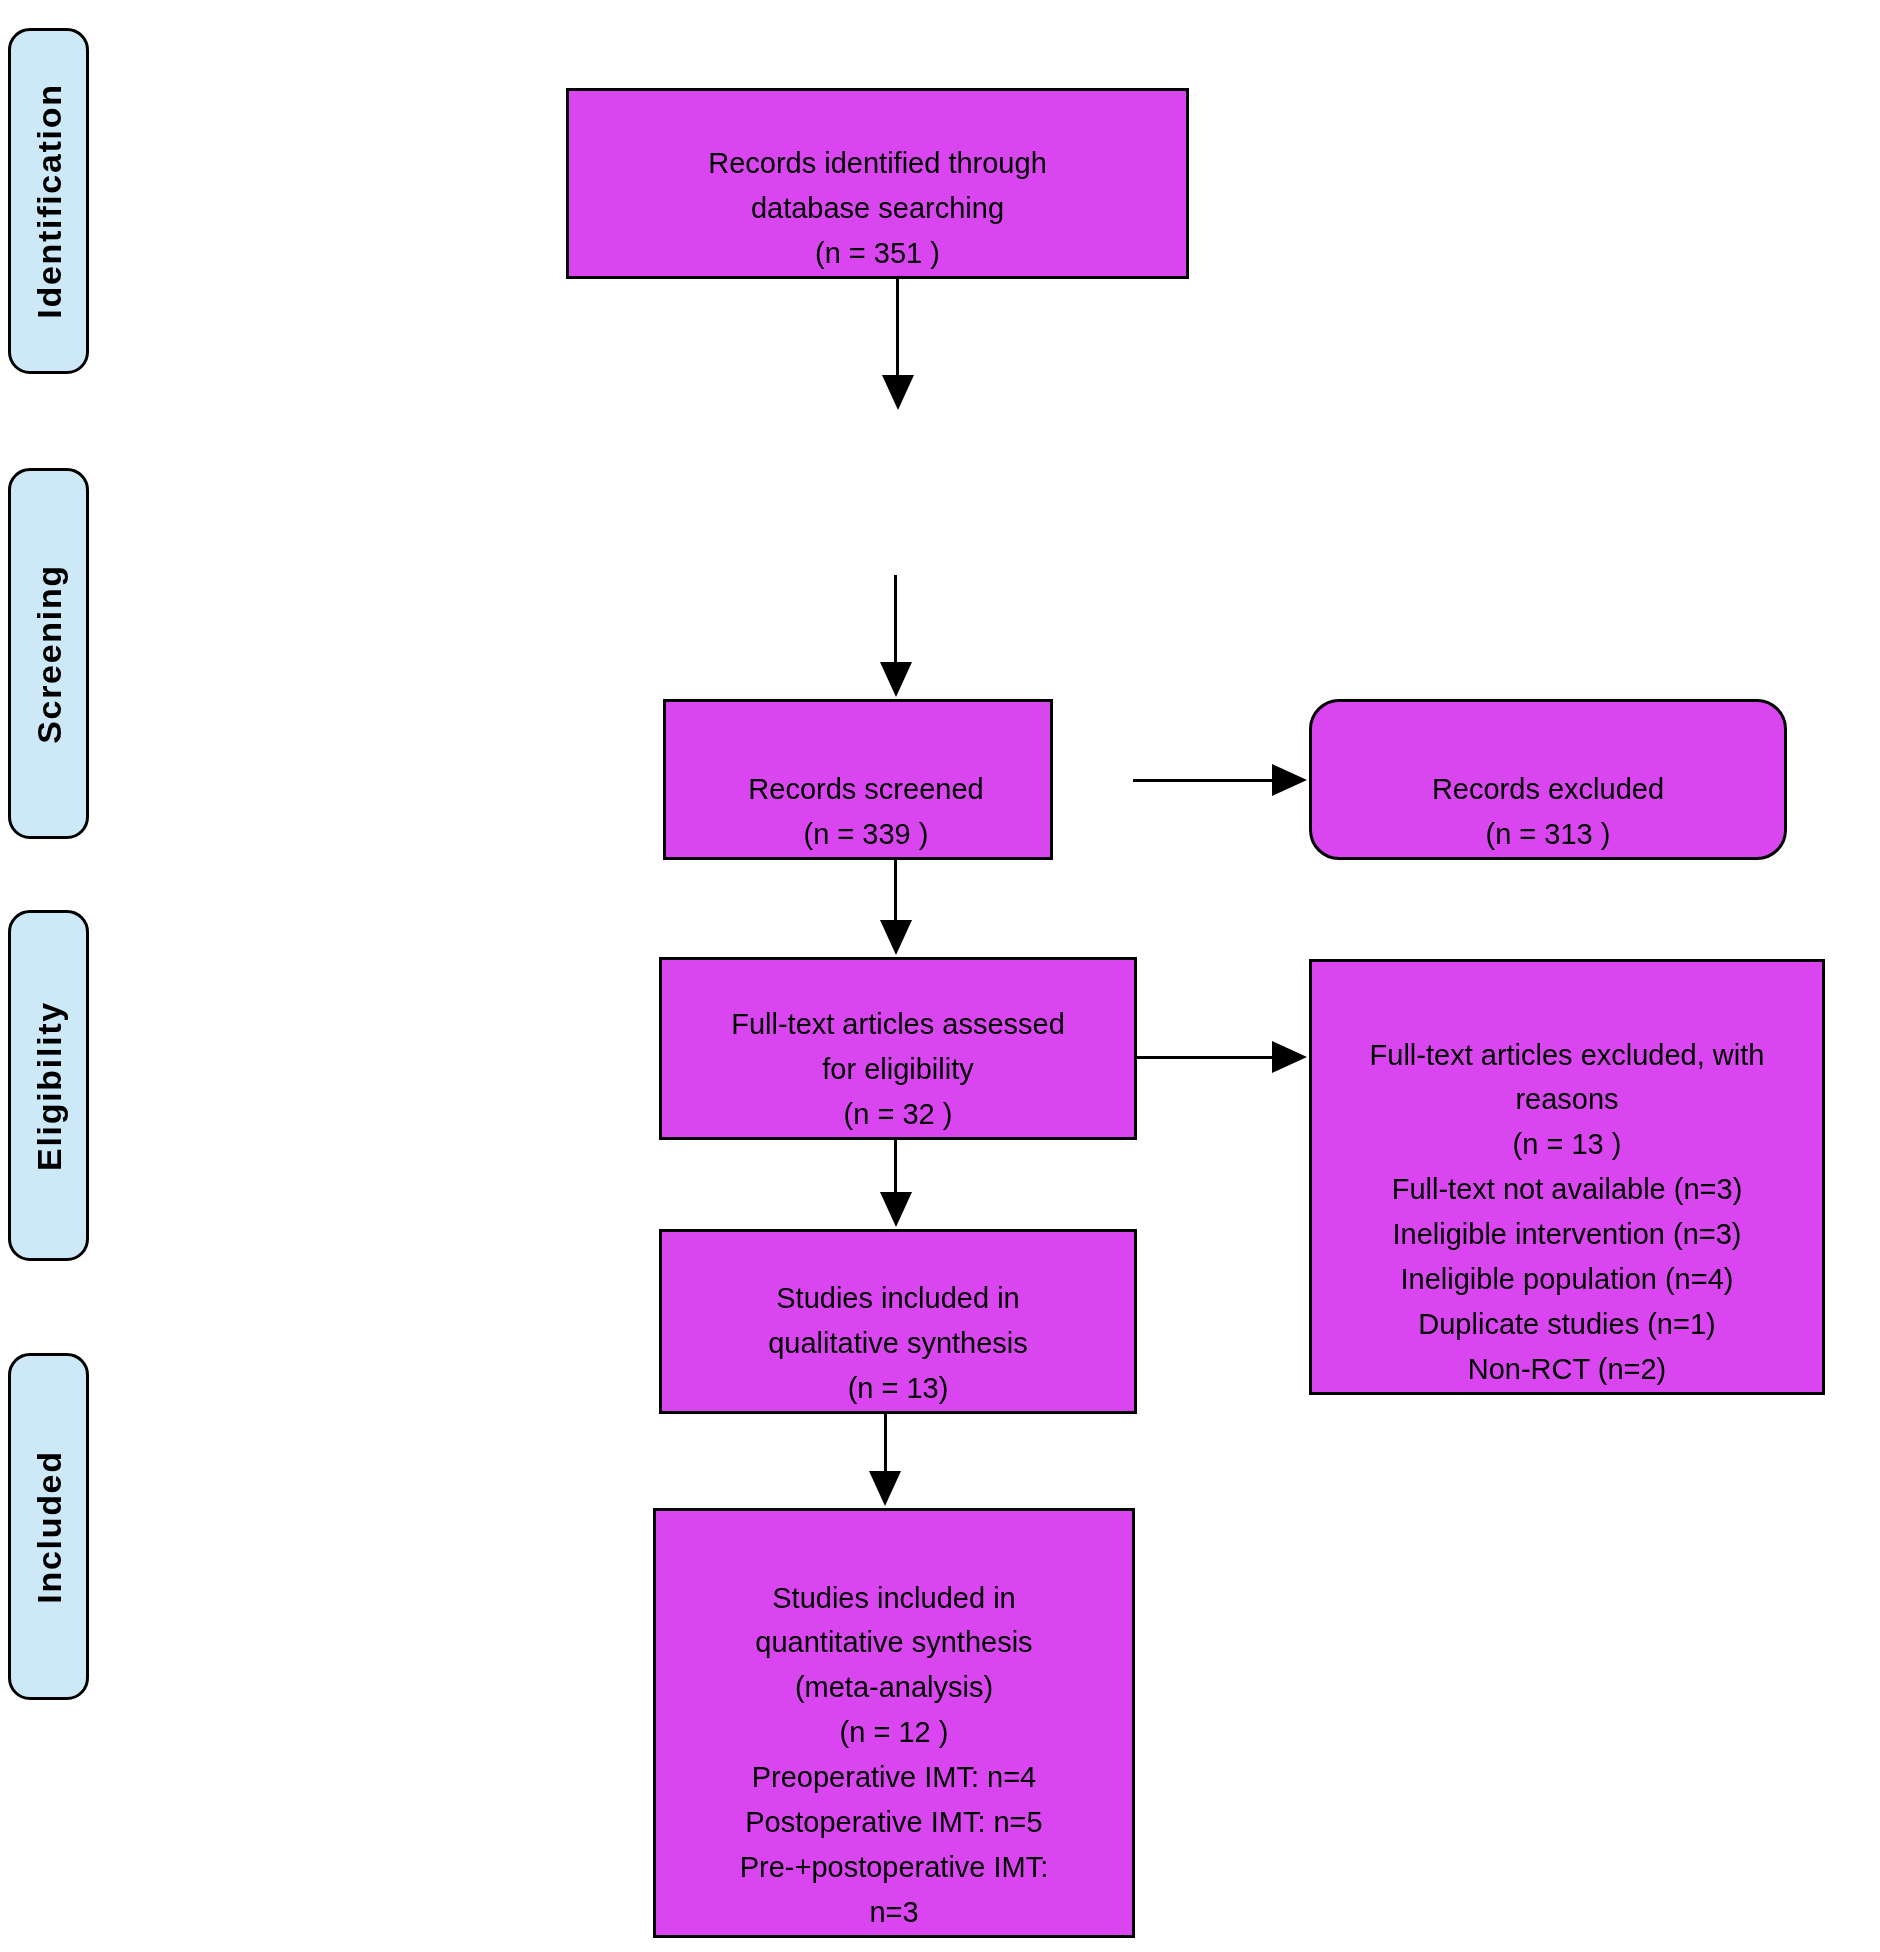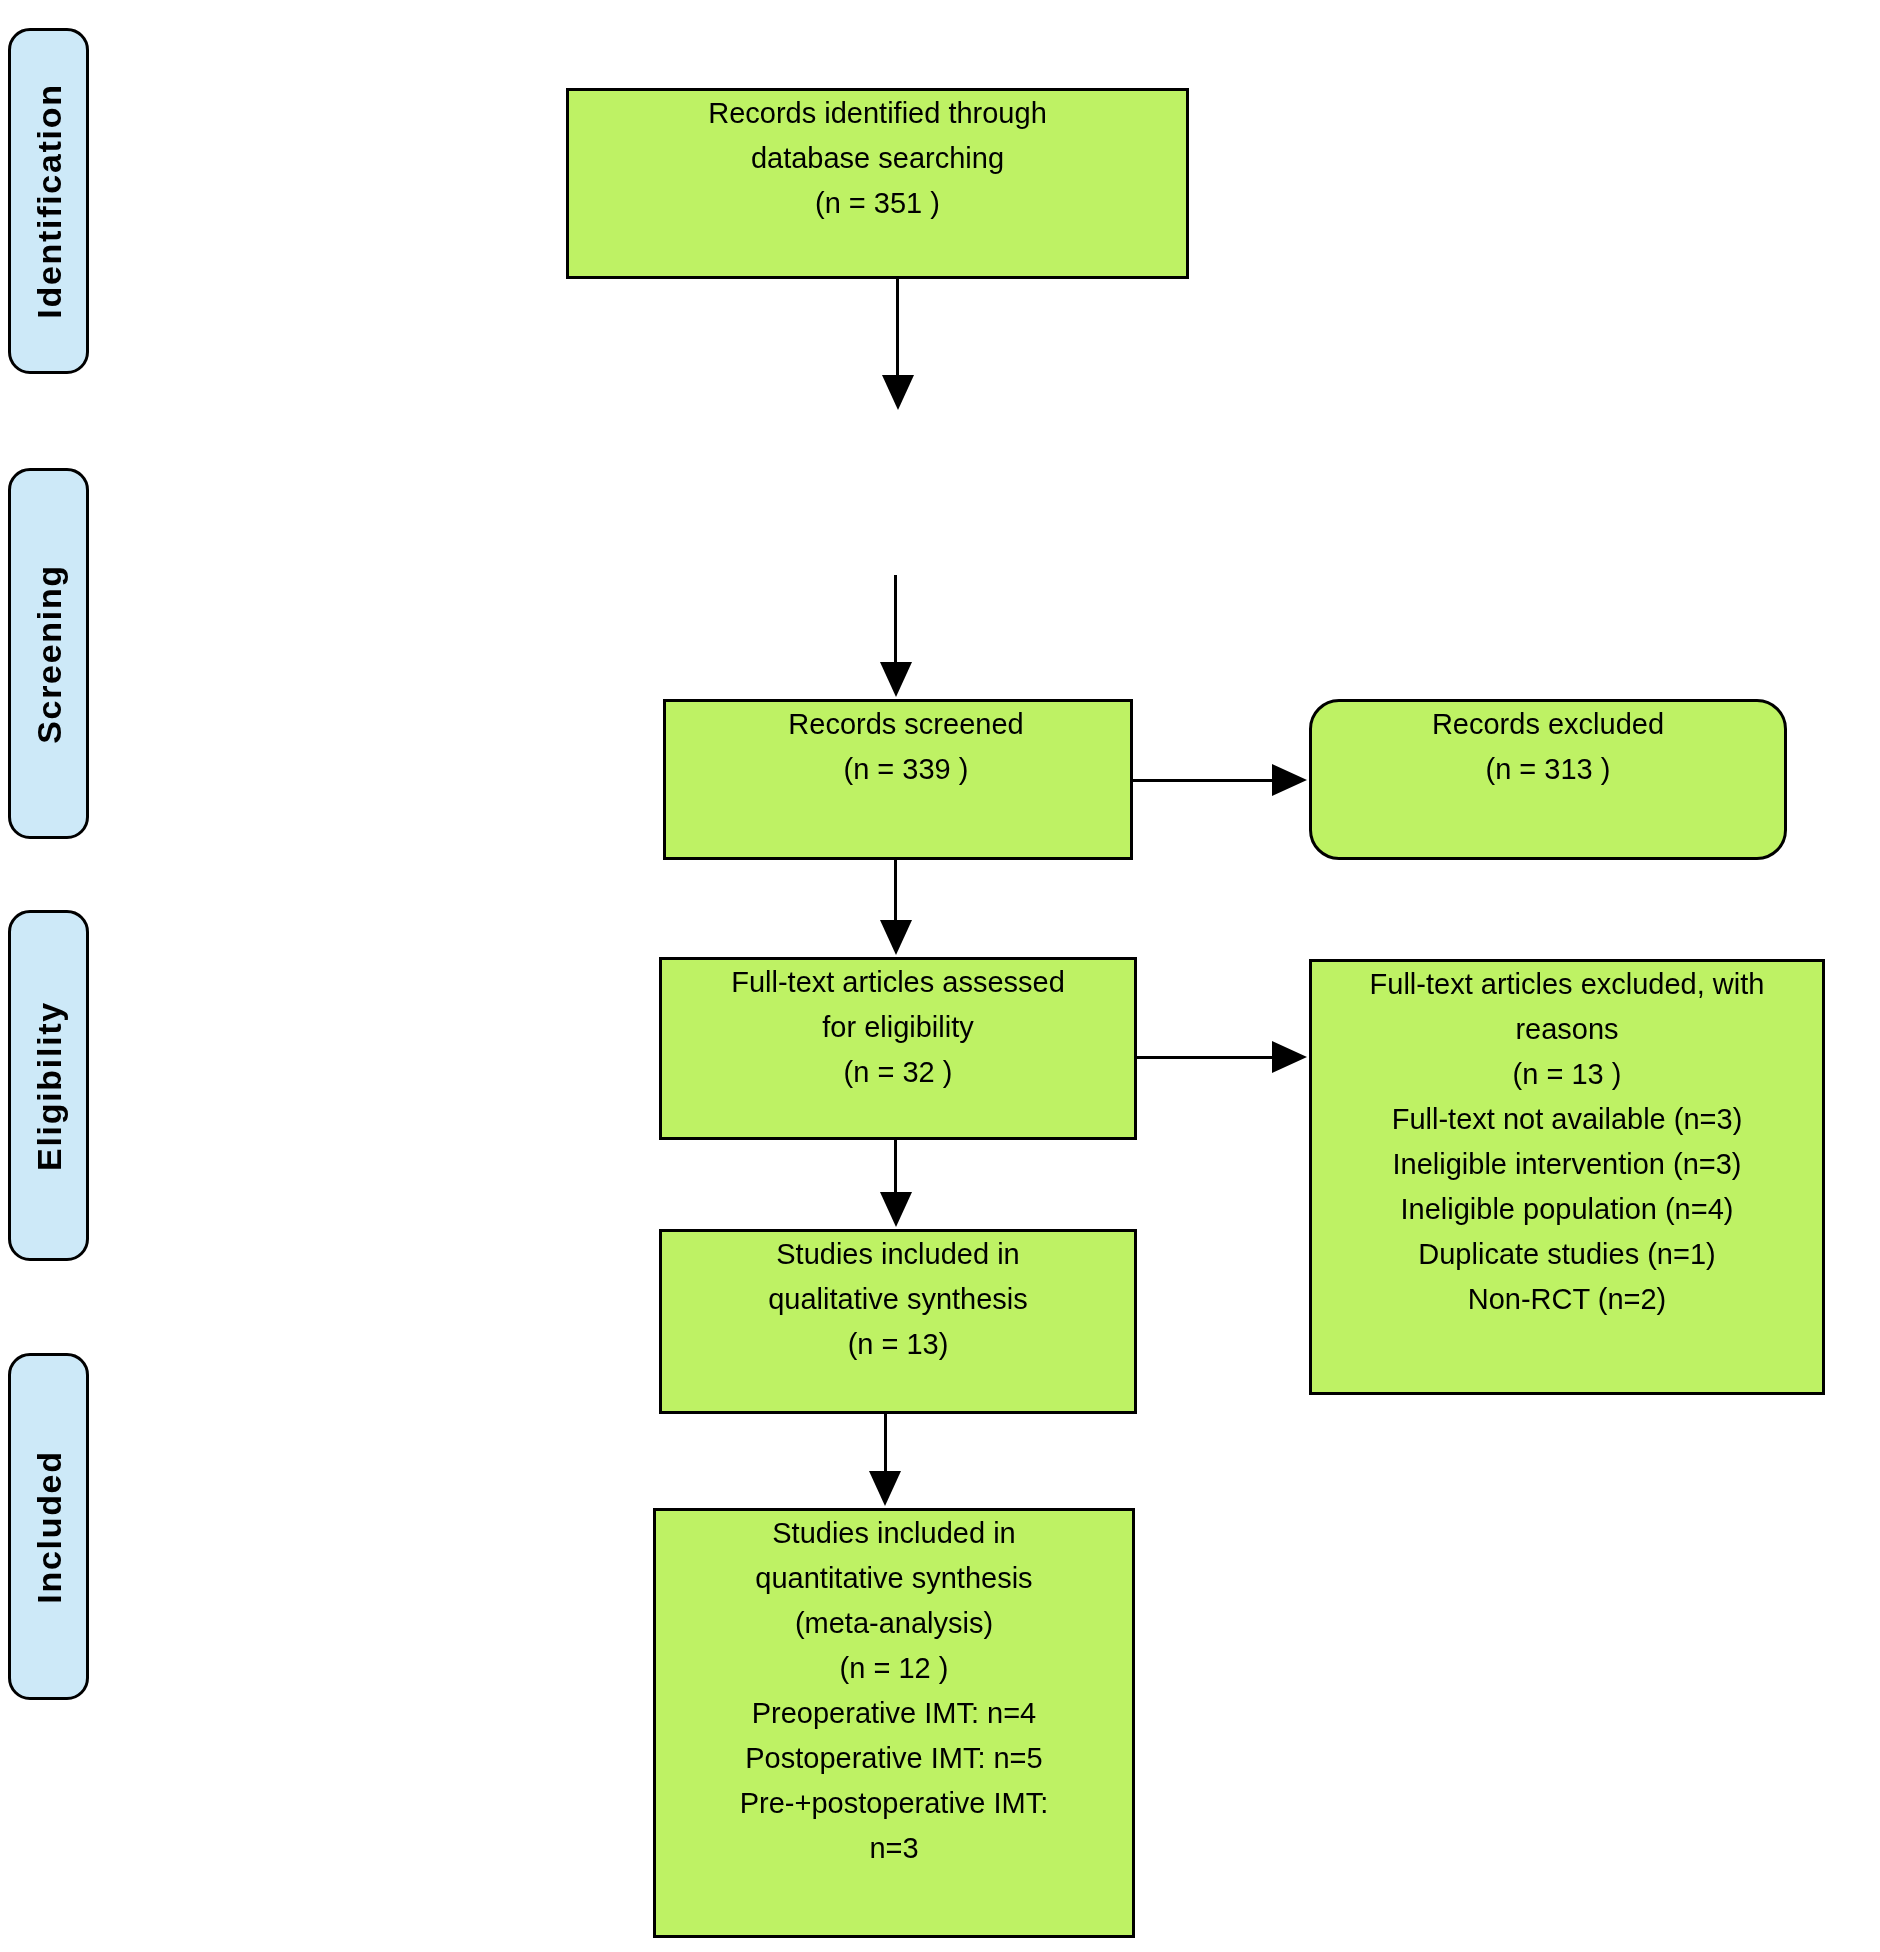--- a/index.html
+++ b/index.html
@@ -30,25 +30,25 @@
     transform: translate(-50%, -50%) rotate(-90deg);
     white-space: nowrap;
     font-size: 34px;
     font-weight: bold;
     letter-spacing: 1.7px;
     color: #000000;
   }
   
   .box {
     position: absolute;
-    background: #bef264;
+    background: #d946ef;
     border: 3.4px solid var(--box-border, #000000);
     box-sizing: border-box;
     display: flex;
-    align-items: flex-start;
+    align-items: flex-end;
     justify-content: center;
   }
   .box-text {
     white-space: pre;
     text-align: center;
     font-size: 29px;
     line-height: 1.55;
     color: #000000;
   }
   
@@ -98,21 +98,21 @@
     <span class="stage-label">Included</span>
   </div>
 
   <div class="box" style="left:566px; top:88px; width:623px; height:191px;">
     <div class="box-text">Records identified through
 database searching
 (n = 351 )</div>
   </div>
 
 
-  <div class="box" style="left:663px; top:699px; width:470px; height:161px;padding-left:16px;">
+  <div class="box" style="left:663px; top:699px; width:390px; height:161px;padding-left:16px;">
     <div class="box-text">Records screened
 (n = 339 )</div>
   </div>
 
   <div class="box" style="left:1309px; top:699px; width:478px; height:161px;border-radius:30px;">
     <div class="box-text">Records excluded
 (n = 313 )</div>
   </div>
 
   <div class="box" style="left:659px; top:957px; width:478px; height:183px;">

